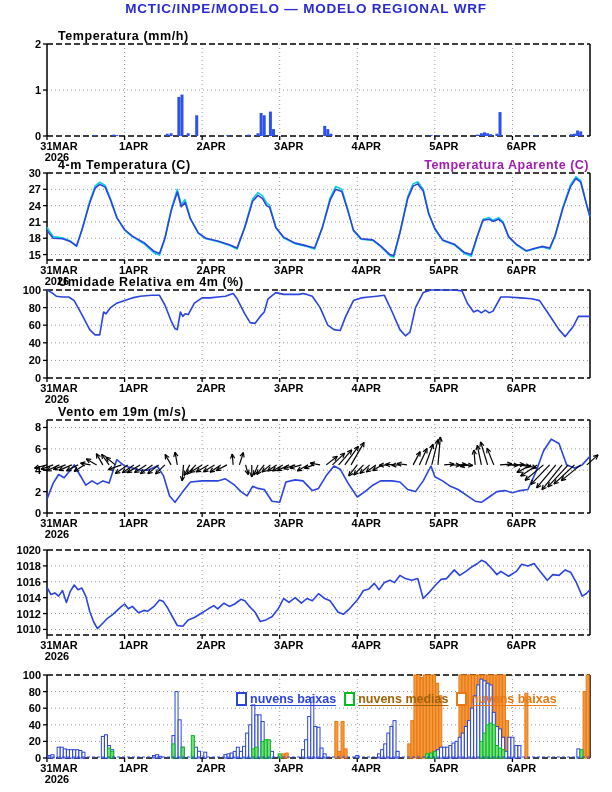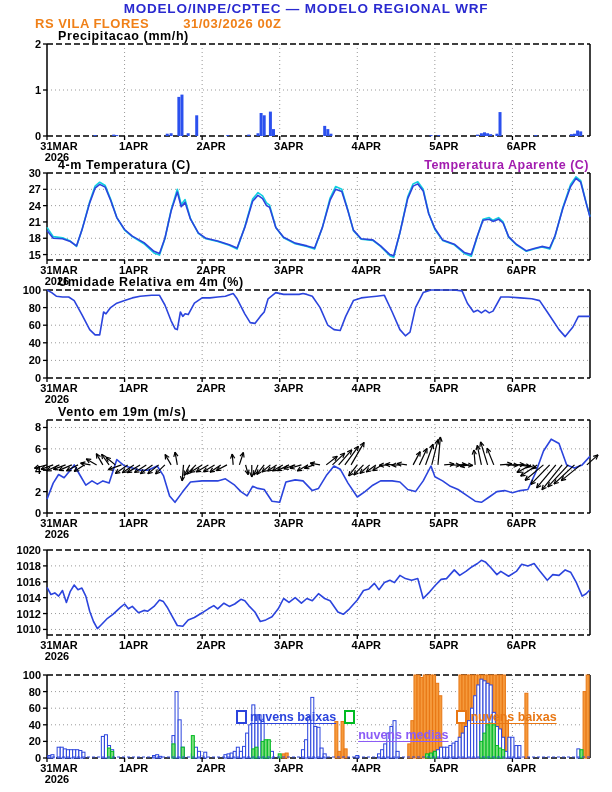--- a/index.html
+++ b/index.html
@@ -703,41 +703,37 @@
       <rect x="486.10571428571427" y="724.8" width="3" height="33.200000000000045" fill="#7ddd7d" stroke="#00bb22" stroke-width="1"></rect>
       <rect x="489.2085714285714" y="723.14" width="3" height="34.860000000000014" fill="#7ddd7d" stroke="#00bb22" stroke-width="1"></rect>
       <rect x="492.31142857142856" y="724.8" width="3" height="33.200000000000045" fill="#7ddd7d" stroke="#00bb22" stroke-width="1"></rect>
       <rect x="495.4142857142857" y="745.55" width="3" height="12.450000000000045" fill="#7ddd7d" stroke="#00bb22" stroke-width="1"></rect>
       <rect x="498.51714285714286" y="748.04" width="3" height="9.960000000000036" fill="#7ddd7d" stroke="#00bb22" stroke-width="1"></rect>
       <rect x="501.62" y="749.7" width="3" height="8.299999999999955" fill="#7ddd7d" stroke="#00bb22" stroke-width="1"></rect>
       <rect x="579.9671428571429" y="749.7" width="3" height="8.299999999999955" fill="#7ddd7d" stroke="#00bb22" stroke-width="1"></rect>
       <line x1="47" y1="757" x2="590" y2="757" stroke="#2b44dd" stroke-width="1" stroke-dasharray="3,2"></line>
     </svg>
 
-  <div class="hdr1" style="color: rgb(42, 42, 208);">MODELO/INPE/CPTEC — MODELO REGIONAL WRF</div>
-  <div class="hdr2">
-    <span style="color: rgb(240, 128, 24);">RS VILA FLORES</span>
-    <span class="dt" style="color: rgb(240, 128, 24);">31/03/2026 00Z</span>
-  </div>
+  <div class="hdr1" style="color: rgb(42, 42, 208);">MCTIC/INPE/MODELO — MODELO REGIONAL WRF</div>
 
-  <div class="ptitle" style="top:29px">Precipitacao (mm/h)</div>
+  <div class="ptitle" style="top:29px">Temperatura (mm/h)</div>
 
   <div class="ptitle" style="top:158px">4-m Temperatura (C)</div>
   <div class="rlabel" style="top: 158px; color: #a21caf;">Temperatura Aparente (C)</div>
 
   <div class="ptitle" style="top:275px">Umidade Relativa em 4m (%)</div>
   <div class="ptitle" style="top:405px">Vento em 19m (m/s)</div>
 
   <div class="legend">
     <span class="lgitem">
       <span class="lgbox" style="border-color: rgb(43, 68, 221);"></span>
       <span class="lgtext" style="color: rgb(43, 68, 221);">nuvens baixas</span>
     </span>
     <span class="lgitem">
       <span class="lgbox" style="border-color: rgb(0, 187, 34);"></span>
-      <span class="lgtext" style="color: #8b5cf6; margin-top: 36px;">nuvens medias</span>
+      <span class="lgtext" style="color: #a16207;">nuvens medias</span>
     </span>
     <span class="lgitem">
       <span class="lgbox" style="border-color: rgb(232, 119, 20);"></span>
       <span class="lgtext" style="color: rgb(232, 119, 20);">nuvens baixas</span>
     </span>
   </div>
 </div>
 
 </body></html>

